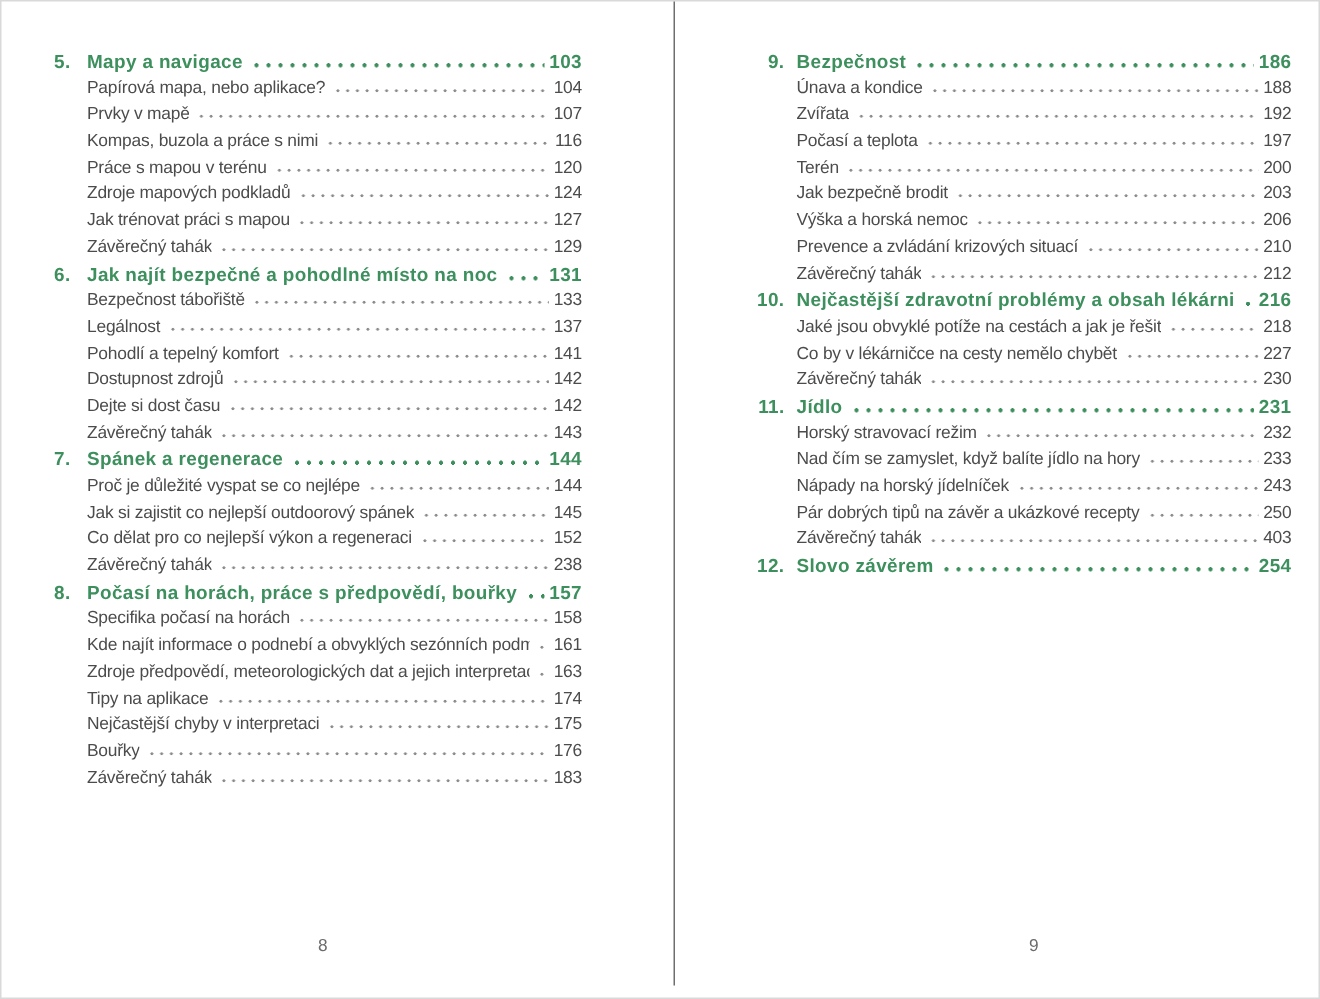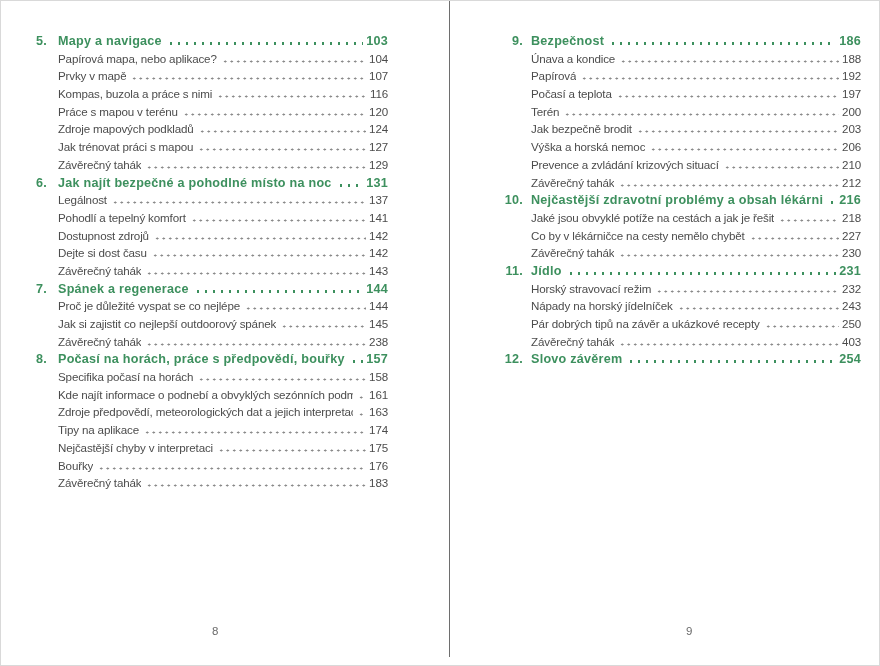--- a/index.html
+++ b/index.html
@@ -150,20 +150,26 @@
     <span class="page-ref">129</span>
   </div>
         <div class="row chapter">
     <span class="num">6.</span>
     <span class="label">Jak najít bezpečné a pohodlné místo na noc</span>
     <span class="leader"></span>
     <span class="page-ref">131</span>
   </div>
         <div class="row sub">
     <span class="num"></span>
+    <span class="label">Bezpečnost tábořiště</span>
+    <span class="leader"></span>
+    <span class="page-ref">133</span>
+  </div>
+        <div class="row sub">
+    <span class="num"></span>
     <span class="label">Legálnost</span>
     <span class="leader"></span>
     <span class="page-ref">137</span>
   </div>
         <div class="row sub">
     <span class="num"></span>
     <span class="label">Pohodlí a tepelný komfort</span>
     <span class="leader"></span>
     <span class="page-ref">141</span>
   </div>
@@ -195,20 +201,26 @@
     <span class="num"></span>
     <span class="label">Proč je důležité vyspat se co nejlépe</span>
     <span class="leader"></span>
     <span class="page-ref">144</span>
   </div>
         <div class="row sub">
     <span class="num"></span>
     <span class="label">Jak si zajistit co nejlepší outdoorový spánek</span>
     <span class="leader"></span>
     <span class="page-ref">145</span>
+  </div>
+        <div class="row sub">
+    <span class="num"></span>
+    <span class="label">Co dělat pro co nejlepší výkon a regeneraci</span>
+    <span class="leader"></span>
+    <span class="page-ref">152</span>
   </div>
         <div class="row sub">
     <span class="num"></span>
     <span class="label">Závěrečný tahák</span>
     <span class="leader"></span>
     <span class="page-ref">238</span>
   </div>
         <div class="row chapter">
     <span class="num">8.</span>
     <span class="label">Počasí na horách, práce s předpovědí, bouřky</span>
@@ -270,21 +282,21 @@
     <span class="page-ref">186</span>
   </div>
         <div class="row sub">
     <span class="num"></span>
     <span class="label">Únava a kondice</span>
     <span class="leader"></span>
     <span class="page-ref">188</span>
   </div>
         <div class="row sub">
     <span class="num"></span>
-    <span class="label">Papírová</span>
+    <span class="label">Zvířata</span>
     <span class="leader"></span>
     <span class="page-ref">192</span>
   </div>
         <div class="row sub">
     <span class="num"></span>
     <span class="label">Počasí a teplota</span>
     <span class="leader"></span>
     <span class="page-ref">197</span>
   </div>
         <div class="row sub">
@@ -345,20 +357,26 @@
     <span class="num">11.</span>
     <span class="label">Jídlo</span>
     <span class="leader"></span>
     <span class="page-ref">231</span>
   </div>
         <div class="row sub">
     <span class="num"></span>
     <span class="label">Horský stravovací režim</span>
     <span class="leader"></span>
     <span class="page-ref">232</span>
+  </div>
+        <div class="row sub">
+    <span class="num"></span>
+    <span class="label">Nad čím se zamyslet, když balíte jídlo na hory</span>
+    <span class="leader"></span>
+    <span class="page-ref">233</span>
   </div>
         <div class="row sub">
     <span class="num"></span>
     <span class="label">Nápady na horský jídelníček</span>
     <span class="leader"></span>
     <span class="page-ref">243</span>
   </div>
         <div class="row sub">
     <span class="num"></span>
     <span class="label">Pár dobrých tipů na závěr a ukázkové recepty</span>

